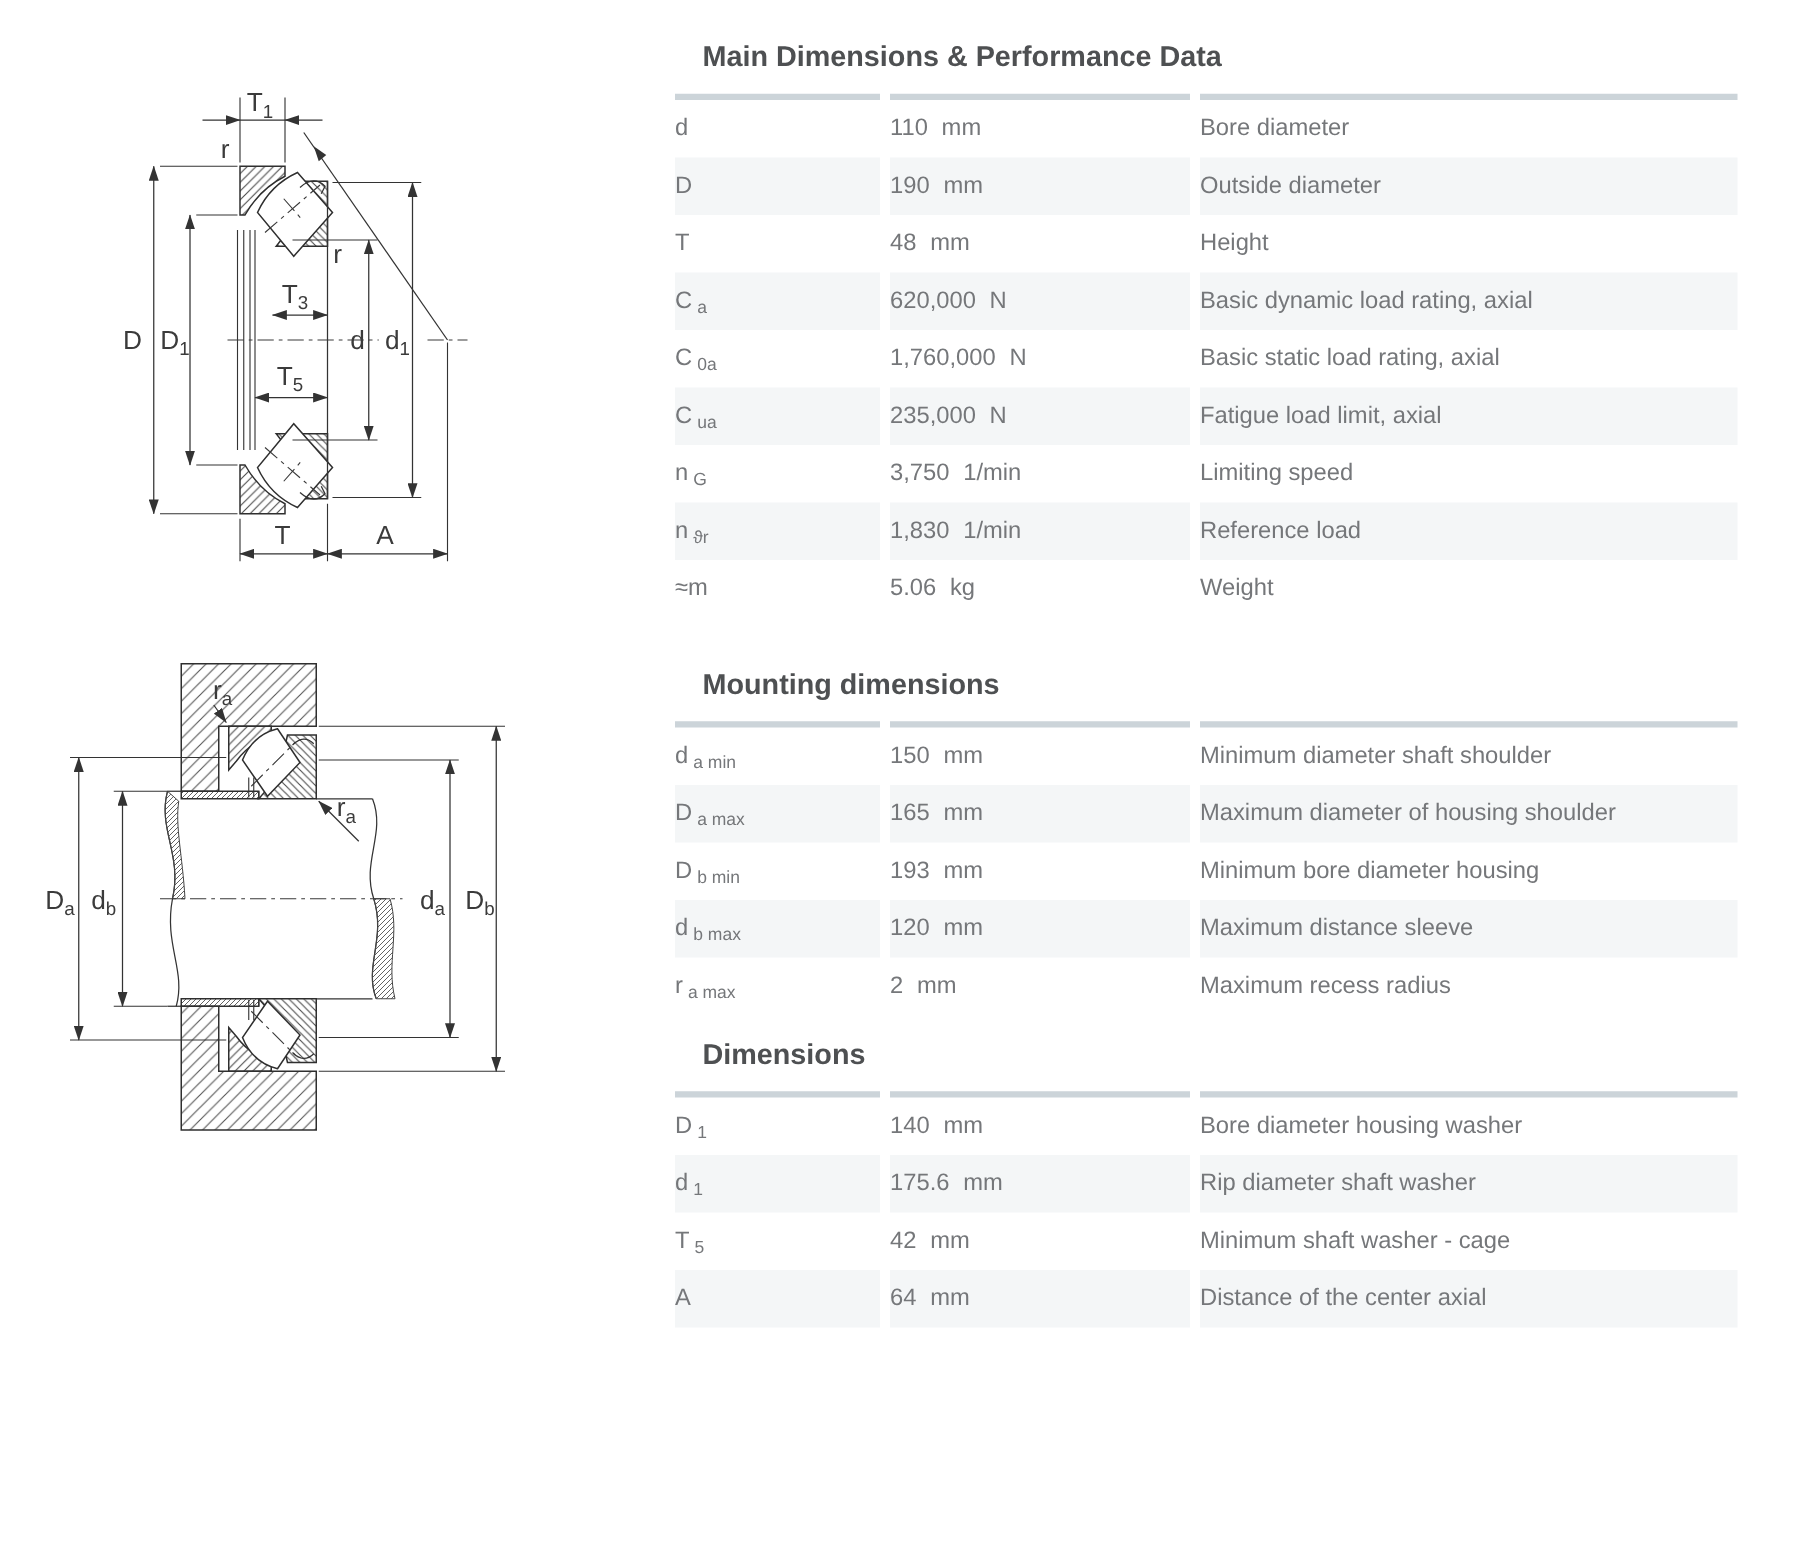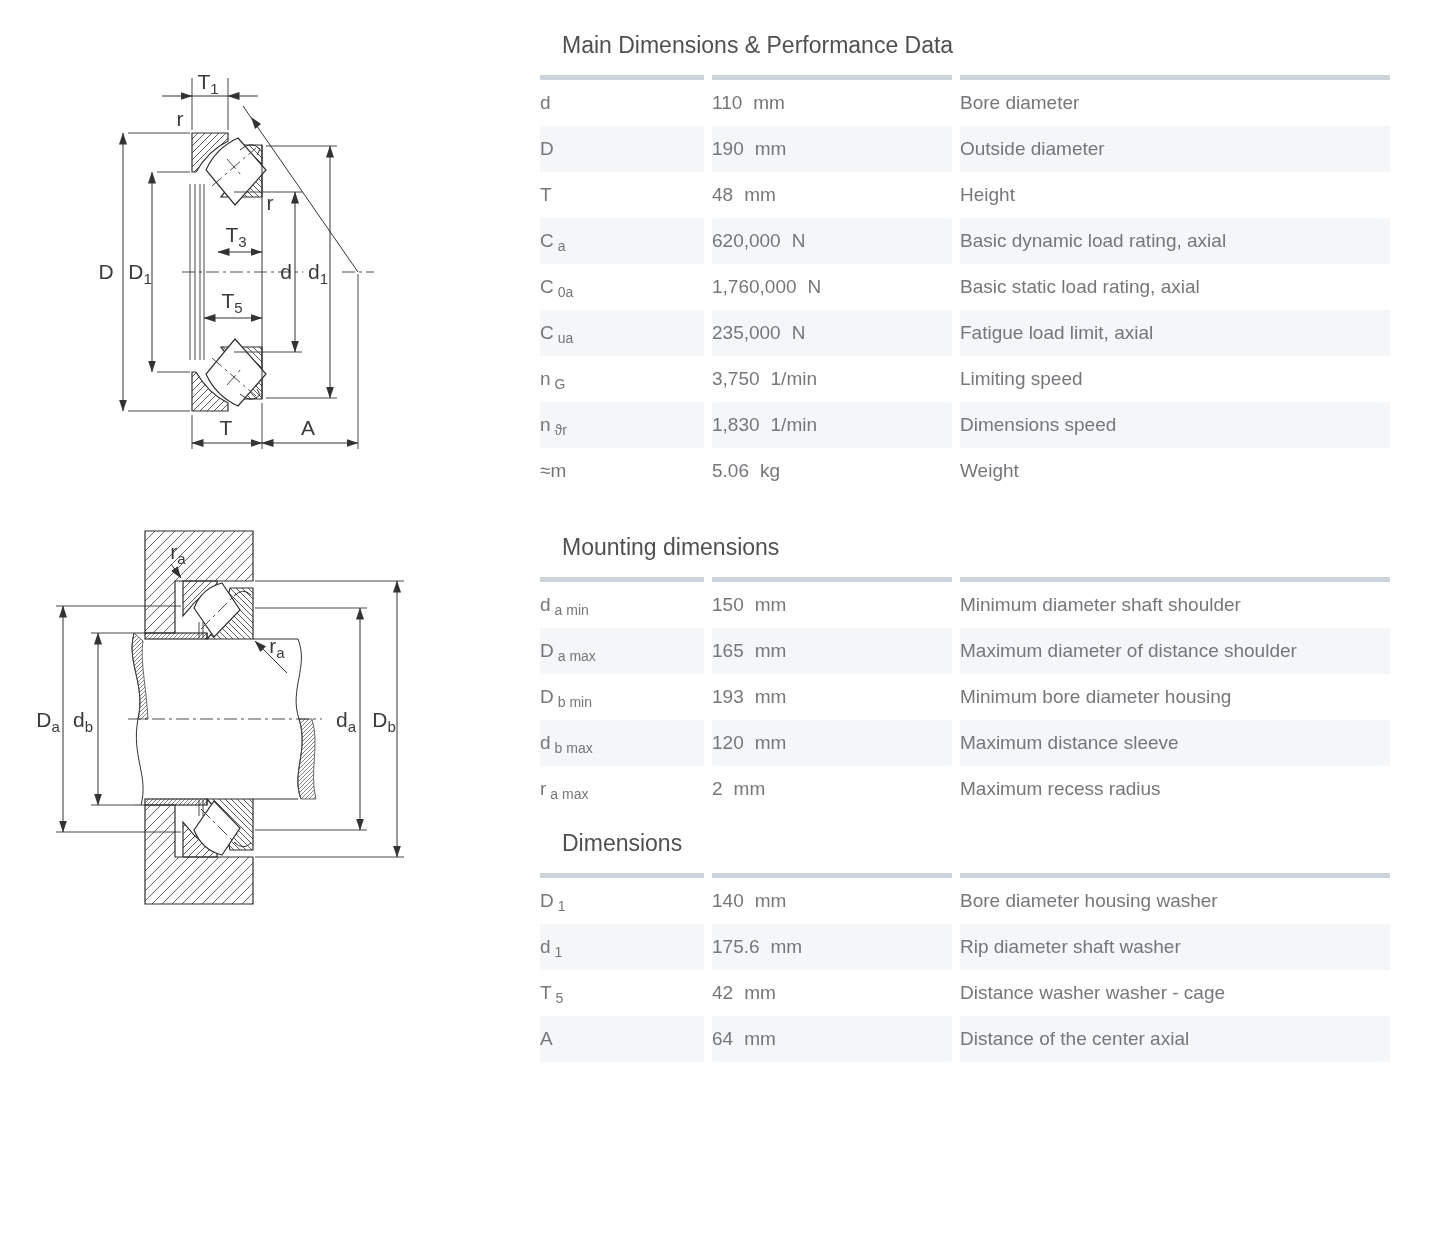--- a/index.html
+++ b/index.html
@@ -15,21 +15,21 @@
   svg text{font-family:"Liberation Sans",sans-serif;font-size:21px;fill:#3b3b3b;text-anchor:middle}
   svg tspan.sub{font-size:15px}
   .dim,.ext,.ln{stroke:#333;fill:none;stroke-width:1}
   .ext{stroke-width:0.9}
   .part{stroke:#2f2f2f;stroke-width:1.2}
   .roller{fill:#fff;stroke:#2f2f2f;stroke-width:1.2}
   .cl{stroke:#3a3a3a;stroke-width:0.9;fill:none;stroke-dasharray:13 4 3 4}
   .arrpoly{fill:#333;stroke:none}
   
   .tables{position:absolute;left:532px;top:0;width:900px}
-  .section-title{font-size:23px;line-height:26px;font-weight:400;color:#4e5052;margin:32px 0 17px 30px}
+  .section-title{font-size:23px;line-height:26px;font-weight:700;color:#4e5052;margin:32px 0 17px 30px}
   #sec-1 .section-title{margin-top:40px}
   #sec-2 .section-title{margin-top:18px}
   table.spec{border-collapse:separate;border-spacing:8px 0;width:866px;table-layout:fixed}
   table.spec td{height:46px;vertical-align:middle;font-size:19px;color:#75777a;padding:0;overflow:hidden;white-space:nowrap}
   table.spec tr:first-child td{border-top:5px solid #ccd4d9}
   table.spec tbody tr:nth-child(even) td{background:#f4f6f7}
   td.c-sym{width:164px;padding-left:22px}
   td.c-val{width:240px;padding-left:21px}
   td.c-desc{padding-left:4px}
   .sym-sub{font-size:14px;position:relative;top:4px;margin-left:4px}
@@ -273,21 +273,21 @@
             <td class="c-desc">Fatigue load limit, axial</td>
           </tr>
           <tr>
             <td class="c-sym"><span class="sym-base">n</span><span class="sym-sub">G</span></td>
             <td class="c-val"><span class="val">3,750</span><span class="unit">1/min</span></td>
             <td class="c-desc">Limiting speed</td>
           </tr>
           <tr>
             <td class="c-sym"><span class="sym-base">n</span><span class="sym-sub">ϑr</span></td>
             <td class="c-val"><span class="val">1,830</span><span class="unit">1/min</span></td>
-            <td class="c-desc">Dimensions speed</td>
+            <td class="c-desc">Reference load</td>
           </tr>
           <tr>
             <td class="c-sym"><span class="sym-base">≈m</span></td>
             <td class="c-val"><span class="val">5.06</span><span class="unit">kg</span></td>
             <td class="c-desc">Weight</td>
           </tr>
         </tbody>
       </table>
     </section>
     <section id="sec-1">
@@ -295,21 +295,21 @@
       <table class="spec">
         <tbody>
           <tr>
             <td class="c-sym"><span class="sym-base">d</span><span class="sym-sub">a min</span></td>
             <td class="c-val"><span class="val">150</span><span class="unit">mm</span></td>
             <td class="c-desc">Minimum diameter shaft shoulder</td>
           </tr>
           <tr>
             <td class="c-sym"><span class="sym-base">D</span><span class="sym-sub">a max</span></td>
             <td class="c-val"><span class="val">165</span><span class="unit">mm</span></td>
-            <td class="c-desc">Maximum diameter of distance shoulder</td>
+            <td class="c-desc">Maximum diameter of housing shoulder</td>
           </tr>
           <tr>
             <td class="c-sym"><span class="sym-base">D</span><span class="sym-sub">b min</span></td>
             <td class="c-val"><span class="val">193</span><span class="unit">mm</span></td>
             <td class="c-desc">Minimum bore diameter housing</td>
           </tr>
           <tr>
             <td class="c-sym"><span class="sym-base">d</span><span class="sym-sub">b max</span></td>
             <td class="c-val"><span class="val">120</span><span class="unit">mm</span></td>
             <td class="c-desc">Maximum distance sleeve</td>
@@ -332,21 +332,21 @@
             <td class="c-desc">Bore diameter housing washer</td>
           </tr>
           <tr>
             <td class="c-sym"><span class="sym-base">d</span><span class="sym-sub">1</span></td>
             <td class="c-val"><span class="val">175.6</span><span class="unit">mm</span></td>
             <td class="c-desc">Rip diameter shaft washer</td>
           </tr>
           <tr>
             <td class="c-sym"><span class="sym-base">T</span><span class="sym-sub">5</span></td>
             <td class="c-val"><span class="val">42</span><span class="unit">mm</span></td>
-            <td class="c-desc">Distance washer washer - cage</td>
+            <td class="c-desc">Minimum shaft washer - cage</td>
           </tr>
           <tr>
             <td class="c-sym"><span class="sym-base">A</span></td>
             <td class="c-val"><span class="val">64</span><span class="unit">mm</span></td>
             <td class="c-desc">Distance of the center axial</td>
           </tr>
         </tbody>
       </table>
     </section>
   </div>

